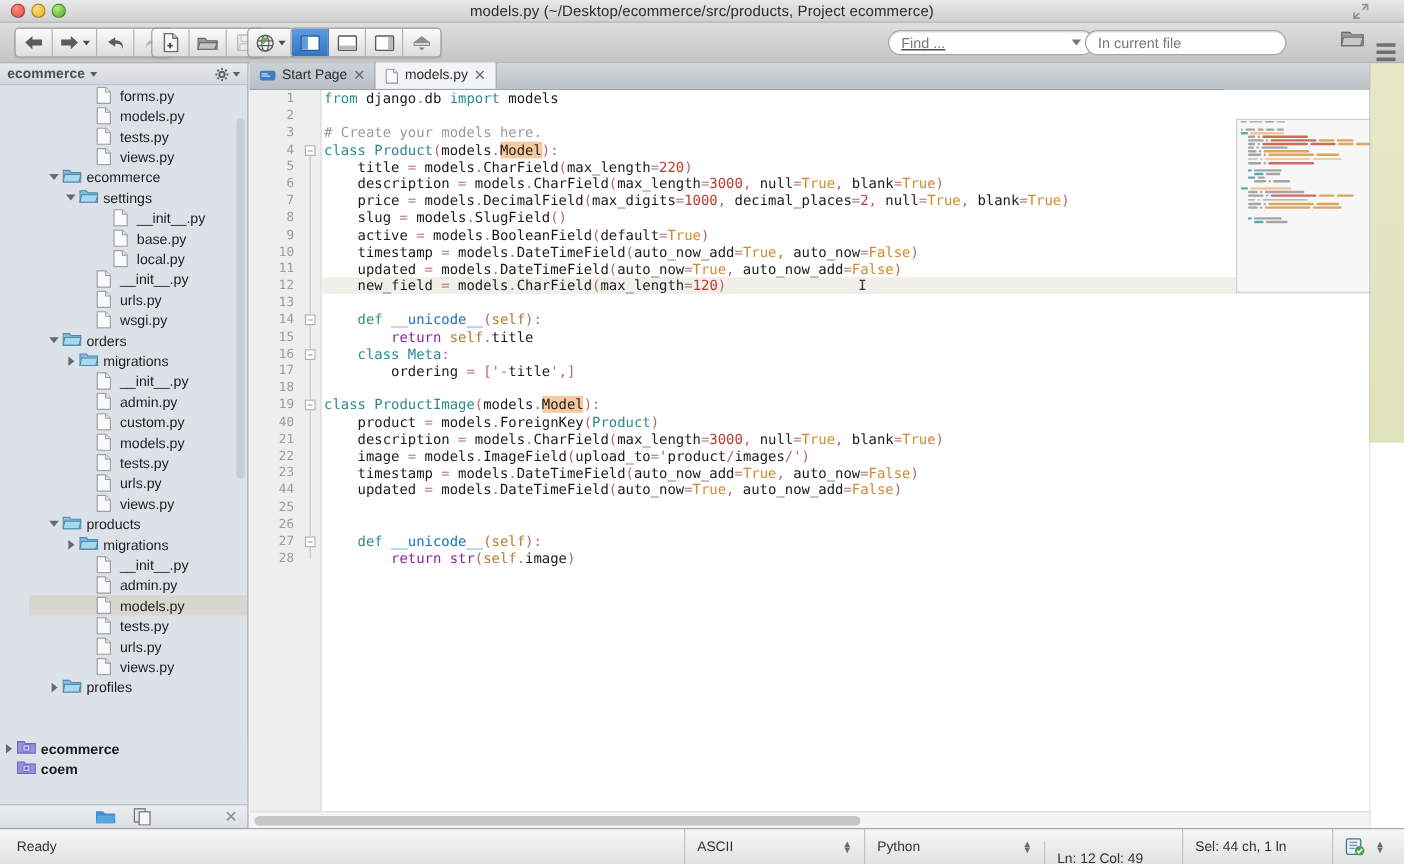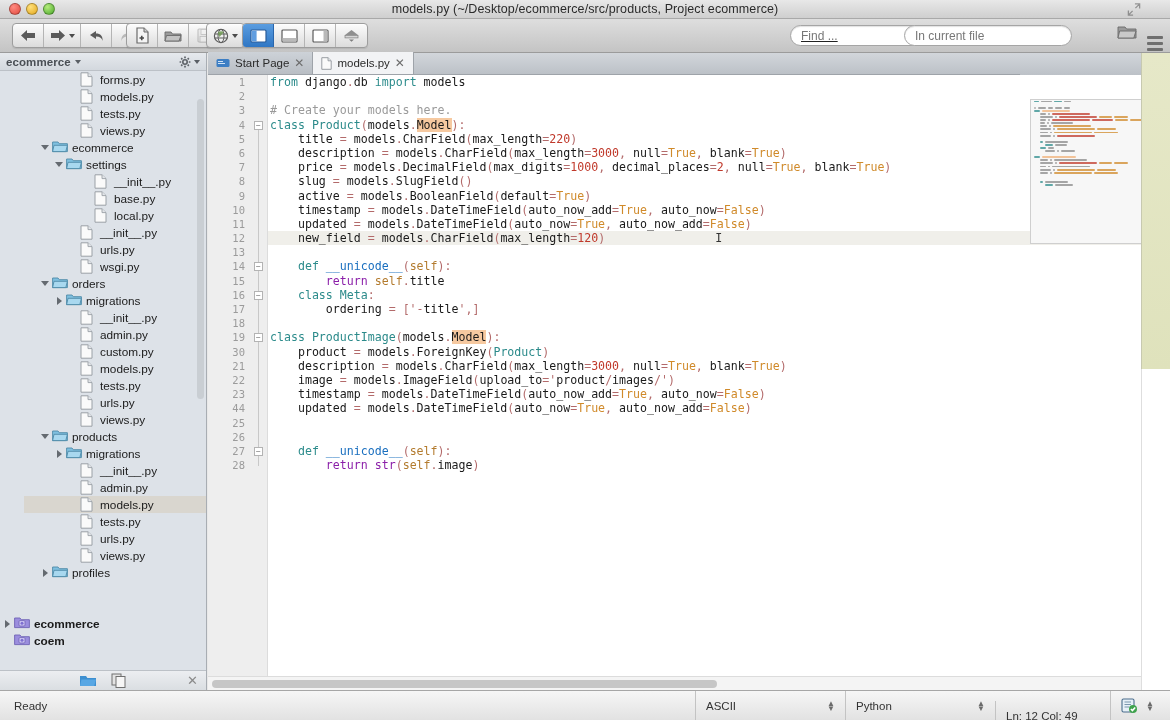--- a/index.html
+++ b/index.html
@@ -327,21 +327,21 @@
       </div>
       <div class="tbtn">
         <svg width="17" height="15" viewBox="0 0 17 15">
           <path d="M2 7 L8.5 2 L15 7 Z" fill="#8f8f8f"></path>
           <rect x="2" y="7.5" width="13" height="2.4" fill="#d6d6d6" stroke="#7d7d7d" stroke-width=".7"></rect>
           <path d="M6 11.5 L8.5 13.8 L11 11.5 Z" fill="#7d7d7d"></path>
         </svg>
       </div>
     </div>
 
-    <div class="findwrap" style="left:790px; width:172px;text-decoration:underline;">
+    <div class="findwrap" style="left:740px; width:172px;text-decoration:underline;">
       <div class="findbox">
         <span class="lbl">Find ...</span>
         <span class="dd"></span>
       </div>
     </div>
     <div class="findwrap" style="left:904px; width:168px;">
       <div class="findbox">
         <span class="lbl">In current file</span>
       </div>
     </div>
@@ -823,21 +823,21 @@
           <div class="gl">10</div>
           <div class="gl">11</div>
           <div class="gl">12</div>
           <div class="gl">13</div>
           <div class="gl">14<span class="fold">−</span></div>
           <div class="gl">15</div>
           <div class="gl">16<span class="fold">−</span></div>
           <div class="gl">17</div>
           <div class="gl">18</div>
           <div class="gl">19<span class="fold">−</span></div>
-          <div class="gl">30</div>
+          <div class="gl">40</div>
           <div class="gl">21</div>
           <div class="gl">22</div>
           <div class="gl">23</div>
           <div class="gl">44</div>
           <div class="gl">25</div>
           <div class="gl">26</div>
           <div class="gl">27<span class="fold">−</span></div>
           <div class="gl">28</div>
         </div>
       <div class="codelines" id="codelines"><div class="cl-row"><span class="kw">from</span>&nbsp;django<span class="paren">.</span>db&nbsp;<span class="kw">import</span>&nbsp;models</div><div class="cl-row">&nbsp;</div><div class="cl-row"><span class="cmt"># Create your models here.</span></div><div class="cl-row"><span class="kw">class</span>&nbsp;<span class="cls">Product</span><span class="paren">(</span>models<span class="paren">.</span><span class="mark">Model</span><span class="paren">):</span></div><div class="cl-row">&nbsp;&nbsp;&nbsp;&nbsp;title&nbsp;<span class="paren">=</span>&nbsp;models<span class="paren">.</span>CharField<span class="paren">(</span>max_length<span class="paren">=</span><span class="num">220</span><span class="paren">)</span></div><div class="cl-row">&nbsp;&nbsp;&nbsp;&nbsp;description&nbsp;<span class="paren">=</span>&nbsp;models<span class="paren">.</span>CharField<span class="paren">(</span>max_length<span class="paren">=</span><span class="num">3000</span><span class="paren">,</span>&nbsp;null<span class="paren">=</span><span class="bool">True</span><span class="paren">,</span>&nbsp;blank<span class="paren">=</span><span class="bool">True</span><span class="paren">)</span></div><div class="cl-row">&nbsp;&nbsp;&nbsp;&nbsp;price&nbsp;<span class="paren">=</span>&nbsp;models<span class="paren">.</span>DecimalField<span class="paren">(</span>max_digits<span class="paren">=</span><span class="num">1000</span><span class="paren">,</span>&nbsp;decimal_places<span class="paren">=</span><span class="num">2</span><span class="paren">,</span>&nbsp;null<span class="paren">=</span><span class="bool">True</span><span class="paren">,</span>&nbsp;blank<span class="paren">=</span><span class="bool">True</span><span class="paren">)</span></div><div class="cl-row">&nbsp;&nbsp;&nbsp;&nbsp;slug&nbsp;<span class="paren">=</span>&nbsp;models<span class="paren">.</span>SlugField<span class="paren">()</span></div><div class="cl-row">&nbsp;&nbsp;&nbsp;&nbsp;active&nbsp;<span class="paren">=</span>&nbsp;models<span class="paren">.</span>BooleanField<span class="paren">(</span>default<span class="paren">=</span><span class="bool">True</span><span class="paren">)</span></div><div class="cl-row">&nbsp;&nbsp;&nbsp;&nbsp;timestamp&nbsp;<span class="paren">=</span>&nbsp;models<span class="paren">.</span>DateTimeField<span class="paren">(</span>auto_now_add<span class="paren">=</span><span class="bool">True</span><span class="paren">,</span>&nbsp;auto_now<span class="paren">=</span><span class="bool">False</span><span class="paren">)</span></div><div class="cl-row">&nbsp;&nbsp;&nbsp;&nbsp;updated&nbsp;<span class="paren">=</span>&nbsp;models<span class="paren">.</span>DateTimeField<span class="paren">(</span>auto_now<span class="paren">=</span><span class="bool">True</span><span class="paren">,</span>&nbsp;auto_now_add<span class="paren">=</span><span class="bool">False</span><span class="paren">)</span></div><div class="cl-row hl">&nbsp;&nbsp;&nbsp;&nbsp;new_field&nbsp;<span class="paren">=</span>&nbsp;models<span class="paren">.</span>CharField<span class="paren">(</span>max_length<span class="paren">=</span><span class="num">120</span><span class="paren">)</span><span style="margin-left:110px;color:#333;">I</span></div><div class="cl-row">&nbsp;</div><div class="cl-row">&nbsp;&nbsp;&nbsp;&nbsp;<span class="kw">def</span>&nbsp;<span class="fn">__unicode__</span><span class="paren">(</span><span class="self">self</span><span class="paren">):</span></div><div class="cl-row">&nbsp;&nbsp;&nbsp;&nbsp;&nbsp;&nbsp;&nbsp;&nbsp;<span class="kw2">return</span>&nbsp;<span class="self">self</span><span class="paren">.</span>title</div><div class="cl-row">&nbsp;&nbsp;&nbsp;&nbsp;<span class="kw">class</span>&nbsp;<span class="cls">Meta</span><span class="paren">:</span></div><div class="cl-row">&nbsp;&nbsp;&nbsp;&nbsp;&nbsp;&nbsp;&nbsp;&nbsp;ordering&nbsp;<span class="paren">=</span>&nbsp;<span class="paren">['-</span>title<span class="paren">',]</span></div><div class="cl-row">&nbsp;</div><div class="cl-row"><span class="kw">class</span>&nbsp;<span class="cls">ProductImage</span><span class="paren">(</span>models<span class="paren">.</span><span class="mark">Model</span><span class="paren">):</span></div><div class="cl-row">&nbsp;&nbsp;&nbsp;&nbsp;product&nbsp;<span class="paren">=</span>&nbsp;models<span class="paren">.</span>ForeignKey<span class="paren">(</span><span class="cls">Product</span><span class="paren">)</span></div><div class="cl-row">&nbsp;&nbsp;&nbsp;&nbsp;description&nbsp;<span class="paren">=</span>&nbsp;models<span class="paren">.</span>CharField<span class="paren">(</span>max_length<span class="paren">=</span><span class="num">3000</span><span class="paren">,</span>&nbsp;null<span class="paren">=</span><span class="bool">True</span><span class="paren">,</span>&nbsp;blank<span class="paren">=</span><span class="bool">True</span><span class="paren">)</span></div><div class="cl-row">&nbsp;&nbsp;&nbsp;&nbsp;image&nbsp;<span class="paren">=</span>&nbsp;models<span class="paren">.</span>ImageField<span class="paren">(</span>upload_to<span class="paren">='</span>product<span class="paren">/</span>images<span class="paren">/')</span></div><div class="cl-row">&nbsp;&nbsp;&nbsp;&nbsp;timestamp&nbsp;<span class="paren">=</span>&nbsp;models<span class="paren">.</span>DateTimeField<span class="paren">(</span>auto_now_add<span class="paren">=</span><span class="bool">True</span><span class="paren">,</span>&nbsp;auto_now<span class="paren">=</span><span class="bool">False</span><span class="paren">)</span></div><div class="cl-row">&nbsp;&nbsp;&nbsp;&nbsp;updated&nbsp;<span class="paren">=</span>&nbsp;models<span class="paren">.</span>DateTimeField<span class="paren">(</span>auto_now<span class="paren">=</span><span class="bool">True</span><span class="paren">,</span>&nbsp;auto_now_add<span class="paren">=</span><span class="bool">False</span><span class="paren">)</span></div><div class="cl-row">&nbsp;</div><div class="cl-row">&nbsp;</div><div class="cl-row">&nbsp;&nbsp;&nbsp;&nbsp;<span class="kw">def</span>&nbsp;<span class="fn">__unicode__</span><span class="paren">(</span><span class="self">self</span><span class="paren">):</span></div><div class="cl-row">&nbsp;&nbsp;&nbsp;&nbsp;&nbsp;&nbsp;&nbsp;&nbsp;<span class="kw2">return</span>&nbsp;<span class="kw2">str</span><span class="paren">(</span><span class="self">self</span><span class="paren">.</span>image<span class="paren">)</span></div></div>
@@ -990,20 +990,23 @@
       <span class="stepper">▲<br>▼</span>
     </div>
     <div class="st-cell" style="width:150px;">
       <span>Python</span>
       <span style="flex:1"></span>
       <span class="stepper">▲<br>▼</span>
     </div>
     <div class="st-cell" style="width:115px;margin-top:20px;">
       <span>Ln: 12 Col: 49</span>
     </div>
+    <div class="st-cell" style="width:125px;">
+      <span>Sel: 44 ch, 1 ln</span>
+    </div>
     <div class="st-cell" style="width:60px;">
       <span>
         <svg width="17" height="15" viewBox="0 0 17 15">
           <rect x="1" y="1" width="12" height="13" rx="1.5" fill="#e7f0f7" stroke="#4a6d8c" stroke-width="1.1"></rect>
           <path d="M3.5 4 H10 M3.5 6.5 H10 M3.5 9 H8" stroke="#7a97ad" stroke-width="1"></path>
           <circle cx="12" cy="11" r="4" fill="#3fa34d"></circle>
           <path d="M9.9 11 L11.4 12.6 L14.2 9.4" stroke="#fff" stroke-width="1.5" fill="none"></path>
         </svg>
       </span>
       <span class="stepper">▲<br>▼</span>

